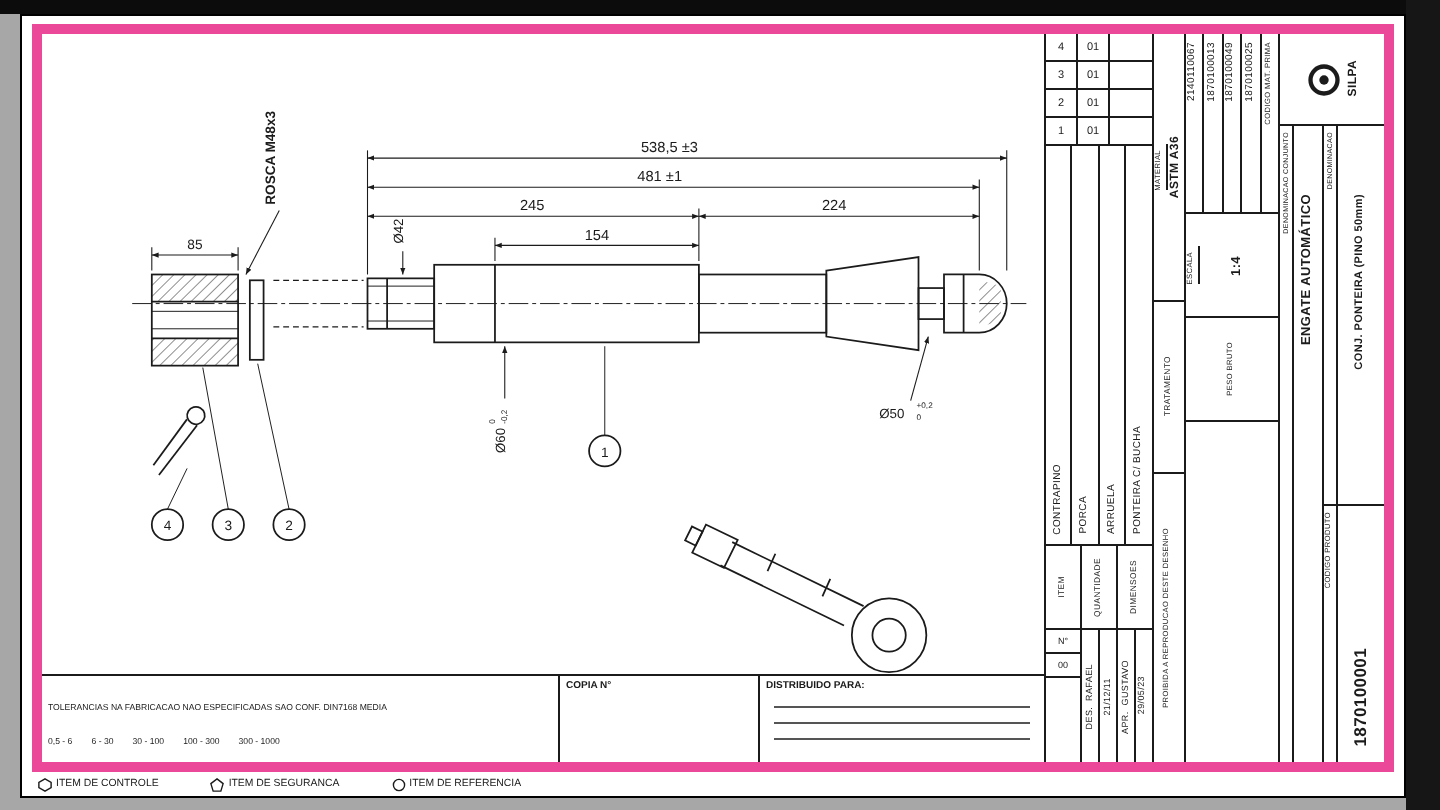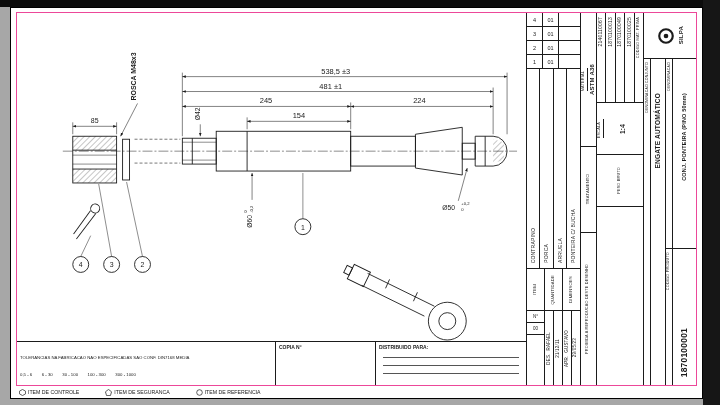--- a/index.html
+++ b/index.html
@@ -2,21 +2,21 @@
 <html><head>
 <meta charset="utf-8">
 <style>
   html,body{margin:0;padding:0;background:#8f8f8f;}
   *{box-sizing:border-box;}
   .stage{position:relative;width:720px;height:405px;background:#a7a7a7;overflow:hidden;
          font-family:"Liberation Sans","DejaVu Sans",sans-serif;color:#1b1b1b;}
   .topbar{position:absolute;left:0;top:0;width:720px;height:7px;background:#0c0c0c;}
   .rightbar{position:absolute;right:0;top:0;width:17px;height:405px;background:#161616;}
   .sheet{position:absolute;left:10px;top:7px;width:693px;height:392px;background:#ffffff;border:1px solid #000;}
-  .inner{position:absolute;left:5px;top:4px;right:5px;bottom:12px;border:1px solid #ec4899;}
+  .inner{position:absolute;left:5px;top:4px;right:5px;bottom:12px;border:5px solid #ec4899;}
 
   
   .drawwrap{position:absolute;left:0;top:0;right:170px;bottom:44px;}
   .drawwrap svg{width:100%;height:100%;display:block;}
   .ln{fill:none;stroke:#1b1b1b;stroke-width:0.9;}
   .thin{fill:none;stroke:#1b1b1b;stroke-width:0.5;}
   .dim{fill:none;stroke:#1b1b1b;stroke-width:0.55;}
   .dash{fill:none;stroke:#1b1b1b;stroke-width:0.6;stroke-dasharray:3 2;}
   .cl{fill:none;stroke:#1b1b1b;stroke-width:0.5;stroke-dasharray:10 2 2 2;}
   text{fill:#1b1b1b;font-family:"Liberation Sans","DejaVu Sans",sans-serif;}

